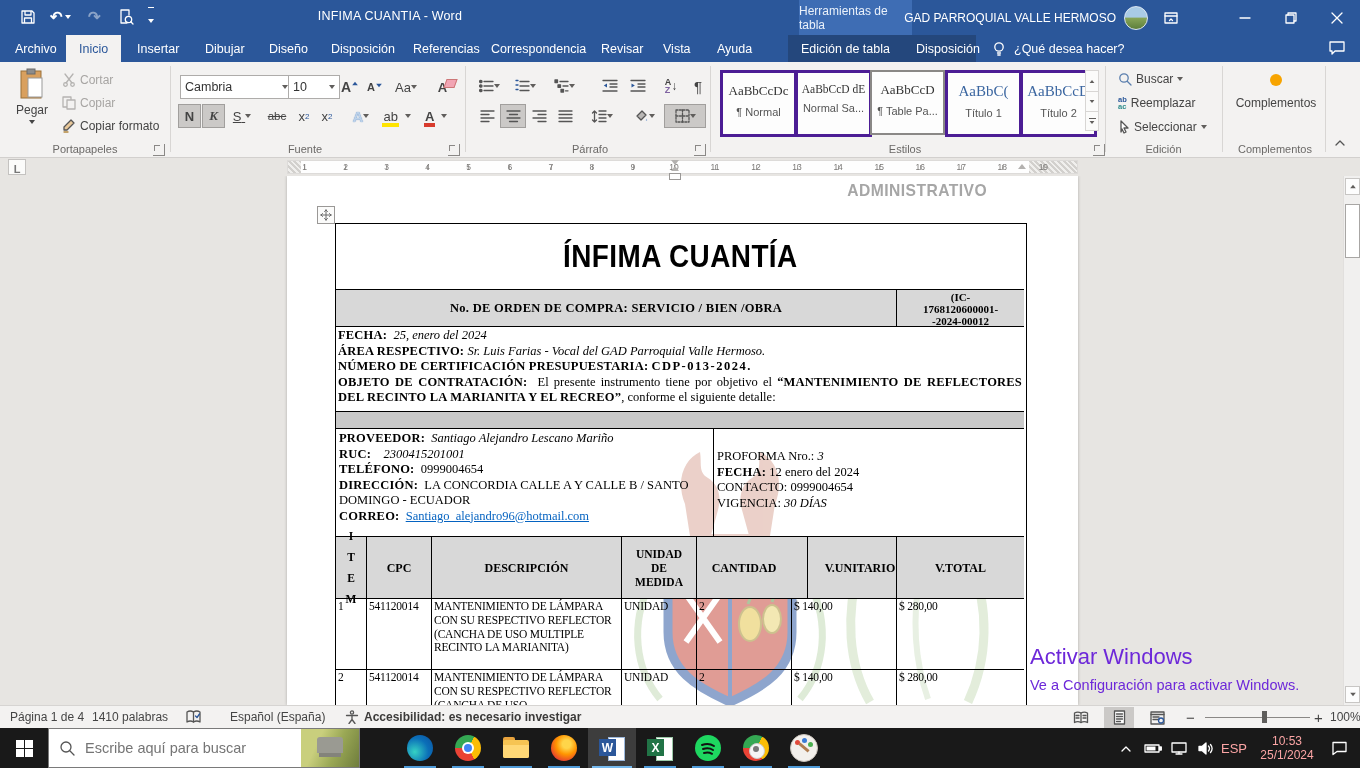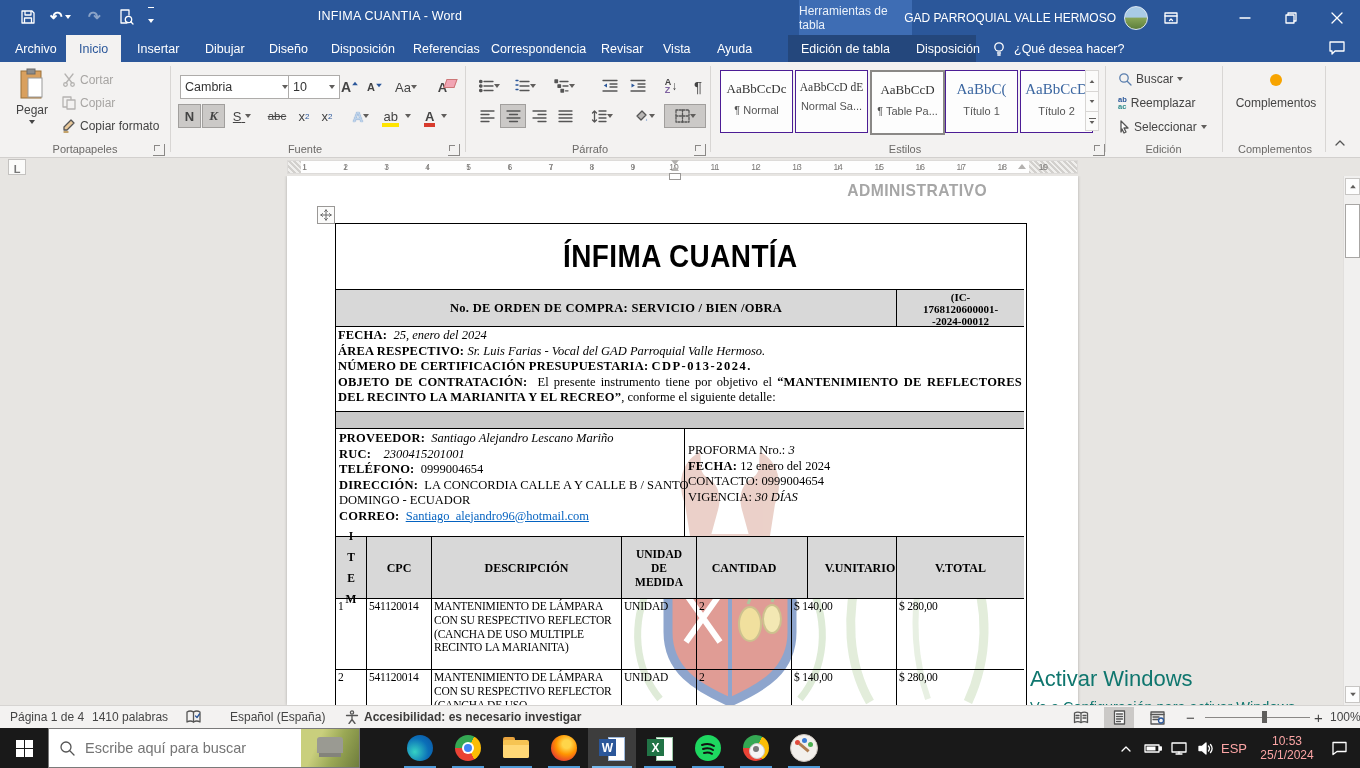--- a/index.html
+++ b/index.html
@@ -33,21 +33,21 @@
   .gdiv{position:absolute;top:4px;height:86px;width:1px;background:#d8d6d4;}
   .glabel{position:absolute;top:81px;font-size:11px;color:#6b6967;text-align:center;}
   .launcher{position:absolute;top:82px;width:11px;height:11px;border:1px solid #8a8886;border-top:none;border-left:none;}
   .launcher:before{content:"";position:absolute;left:1px;top:1px;width:5px;height:5px;border-left:1px solid #8a8886;border-top:1px solid #8a8886;}
   .rbtn{position:absolute;display:flex;align-items:center;gap:4px;font-size:12px;color:#444;white-space:nowrap;}
   .rbtn.dim{color:#a7a5a3;}
   .rbtn.dim svg.i{stroke:#b5b3b1;}
   .tog{position:absolute;display:flex;align-items:center;justify-content:center;font-size:13px;color:#444;height:22px;border:1px solid transparent;}
   .tog.pressed{background:#cbc9c7;border-color:#a19f9d;}
   .combo{position:absolute;height:22px;background:#fff;border:1px solid #aeacaa;display:flex;align-items:center;font-size:12.5px;padding:0 4px;justify-content:space-between;color:#333;}
-  .stylecard{position:absolute;top:8px;width:71px;height:61px;background:#fdfdfd;border:1px solid #4c1d95;text-align:center;overflow:hidden;}
+  .stylecard{position:absolute;top:8px;width:71px;height:61px;background:#fdfdfd;border:3px solid #4c1d95;text-align:center;overflow:hidden;}
   .stylecard.sel{border:2px solid #8a8886;}
   .stylecard .prev{display:block;margin-top:10px;font-size:13px;color:#333;font-family:"Liberation Serif",serif;white-space:nowrap;}
   .stylecard .prev.blue{color:#3b66a0;font-size:15px;}
   .stylecard .nm{display:block;margin-top:7px;font-size:11px;color:#555;white-space:nowrap;}
   .ubar{position:relative;display:inline-block;line-height:11px;}
   .ubar i{position:absolute;left:-1px;right:-1px;bottom:-5px;height:4px;}
 
   
   #rulerrow{left:0;top:158px;width:1360px;height:18px;background:#e7e5e2;z-index:5;}
   #tabsel{left:8px;top:1px;width:18px;height:16px;background:#fbfbfa;border:1px solid #c4c2c0;color:#777;font-size:11px;font-weight:bold;display:flex;align-items:flex-end;justify-content:center;line-height:10px;}
@@ -70,21 +70,21 @@
   .dcell{position:absolute;top:0;bottom:0;border-left:1px solid #000;box-sizing:border-box;}
   .doc-title{font-size:31px;font-weight:bold;letter-spacing:.5px;transform:scaleX(.9);}
   .gray-fill{background:#d8d8d8;}
   .fl{font-size:12.5px;line-height:15.5px;color:#000;}
   .fl b{letter-spacing:.2px;}
   .em{font-style:italic;}
   .link{color:#0563c1;text-decoration:underline;}
   .hdrcell{display:flex;align-items:center;justify-content:center;text-align:center;font-weight:bold;font-size:12px;line-height:14px;}
   .bodycell{font-size:11.5px;line-height:13.8px;padding:1px 2px;letter-spacing:-.2px;}
   #emblem{position:absolute;left:303px;top:268px;width:450px;height:262px;z-index:1;opacity:.5;}
-  #activation{position:absolute;left:1030px;top:468px;color:#0f766e;z-index:3;margin-top:22px;}
+  #activation{position:absolute;left:1030px;top:468px;color:#6d28d9;z-index:3;}
   #activation .l1{font-size:22px;}
   #activation .l2{font-size:14.5px;margin-top:7px;white-space:nowrap;}
   
   #vscroll{position:absolute;right:0;top:0;width:16px;height:529px;background:#f1f0ef;border-left:1px solid #e1dfdd;}
   .sbtn{position:absolute;left:1px;width:13px;height:15px;background:#fdfdfd;border:1px solid #c8c6c4;display:flex;align-items:center;justify-content:center;}
   #sthumb{position:absolute;left:1px;top:28px;width:13px;height:52px;background:#fff;border:1px solid #a8a6a4;}
 
   
   #statusbar{left:0;top:705px;width:1360px;height:23px;background:#f3f2f1;border-top:1px solid #d6d4d2;color:#444;font-size:12px;}
   .sitem{position:absolute;top:0;height:22px;display:flex;align-items:center;gap:5px;}
@@ -525,21 +525,21 @@
         </div>
         <div class="drow" style="top:187px;height:17px;background:#c9c9c9;"></div>
         <div class="drow" style="top:204px;height:108px;">
           <div class="dcell" style="left:0;width:360px;border-left:none;padding:2px 3px;">
             <div class="fl"><b>PROVEEDOR:</b>&nbsp; <span class="em">Santiago Alejandro Lescano Mariño</span></div>
             <div class="fl"><b>RUC:</b>&nbsp;&nbsp;&nbsp; <span class="em">2300415201001</span></div>
             <div class="fl"><b>TELÉFONO:</b>&nbsp; <span>0999004654</span></div>
             <div class="fl"><b>DIRECCIÓN:</b>&nbsp; <span>LA CONCORDIA CALLE A Y CALLE B / SANTO DOMINGO - ECUADOR</span></div>
             <div class="fl"><b>CORREO:</b>&nbsp; <span class="link">Santiago_alejandro96@hotmail.com</span></div>
           </div>
-          <div class="dcell" style="left:348px;width:328px;padding:14px 3px;">
+          <div class="dcell" style="left:377px;width:328px;padding:20px 3px;">
             <div class="fl"><span>PROFORMA Nro.:</span> <span class="em">3</span></div>
             <div class="fl"><b>FECHA:</b> <span>12 enero del 2024</span></div>
             <div class="fl"><span>CONTACTO:</span> <span>0999004654</span></div>
             <div class="fl"><span>VIGENCIA:</span> <span class="em">30 DÍAS</span></div>
           </div>
         </div>
         <div class="drow gray-fill" style="top:312px;height:62px;">
           <div class="dcell hdrcell" style="left:0;width:30px;border-left:none;">
               <div style="width:12px;word-break:break-all;line-height:21px;font-size:11.5px;">ITEM</div>
             </div>

